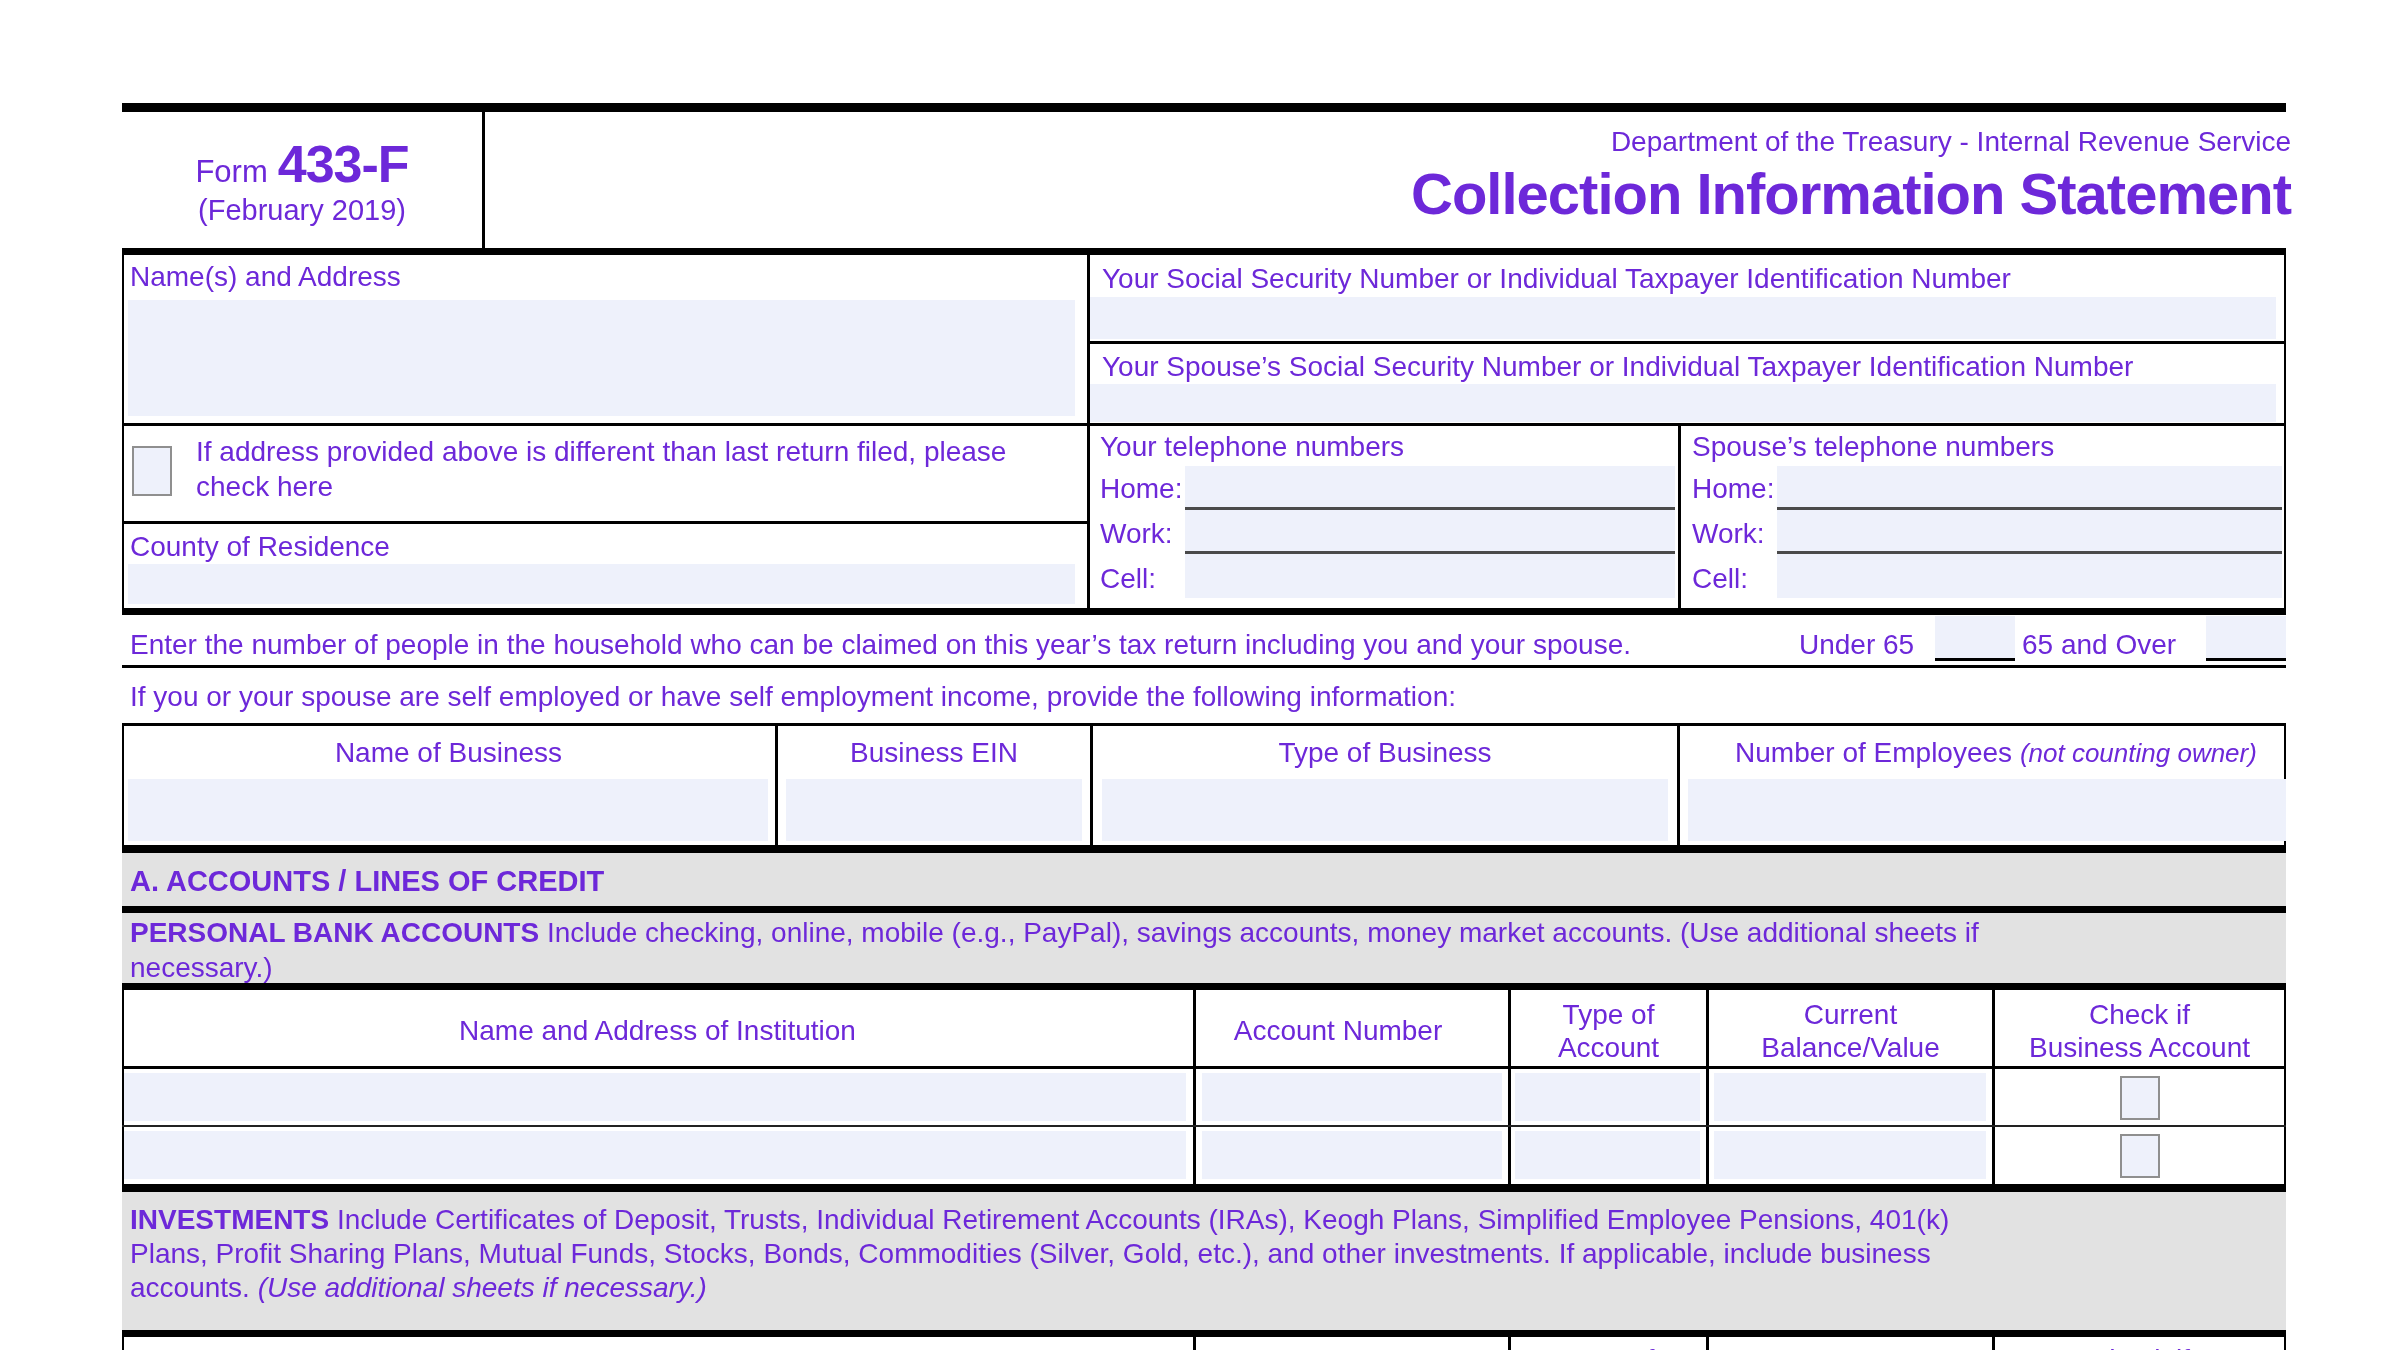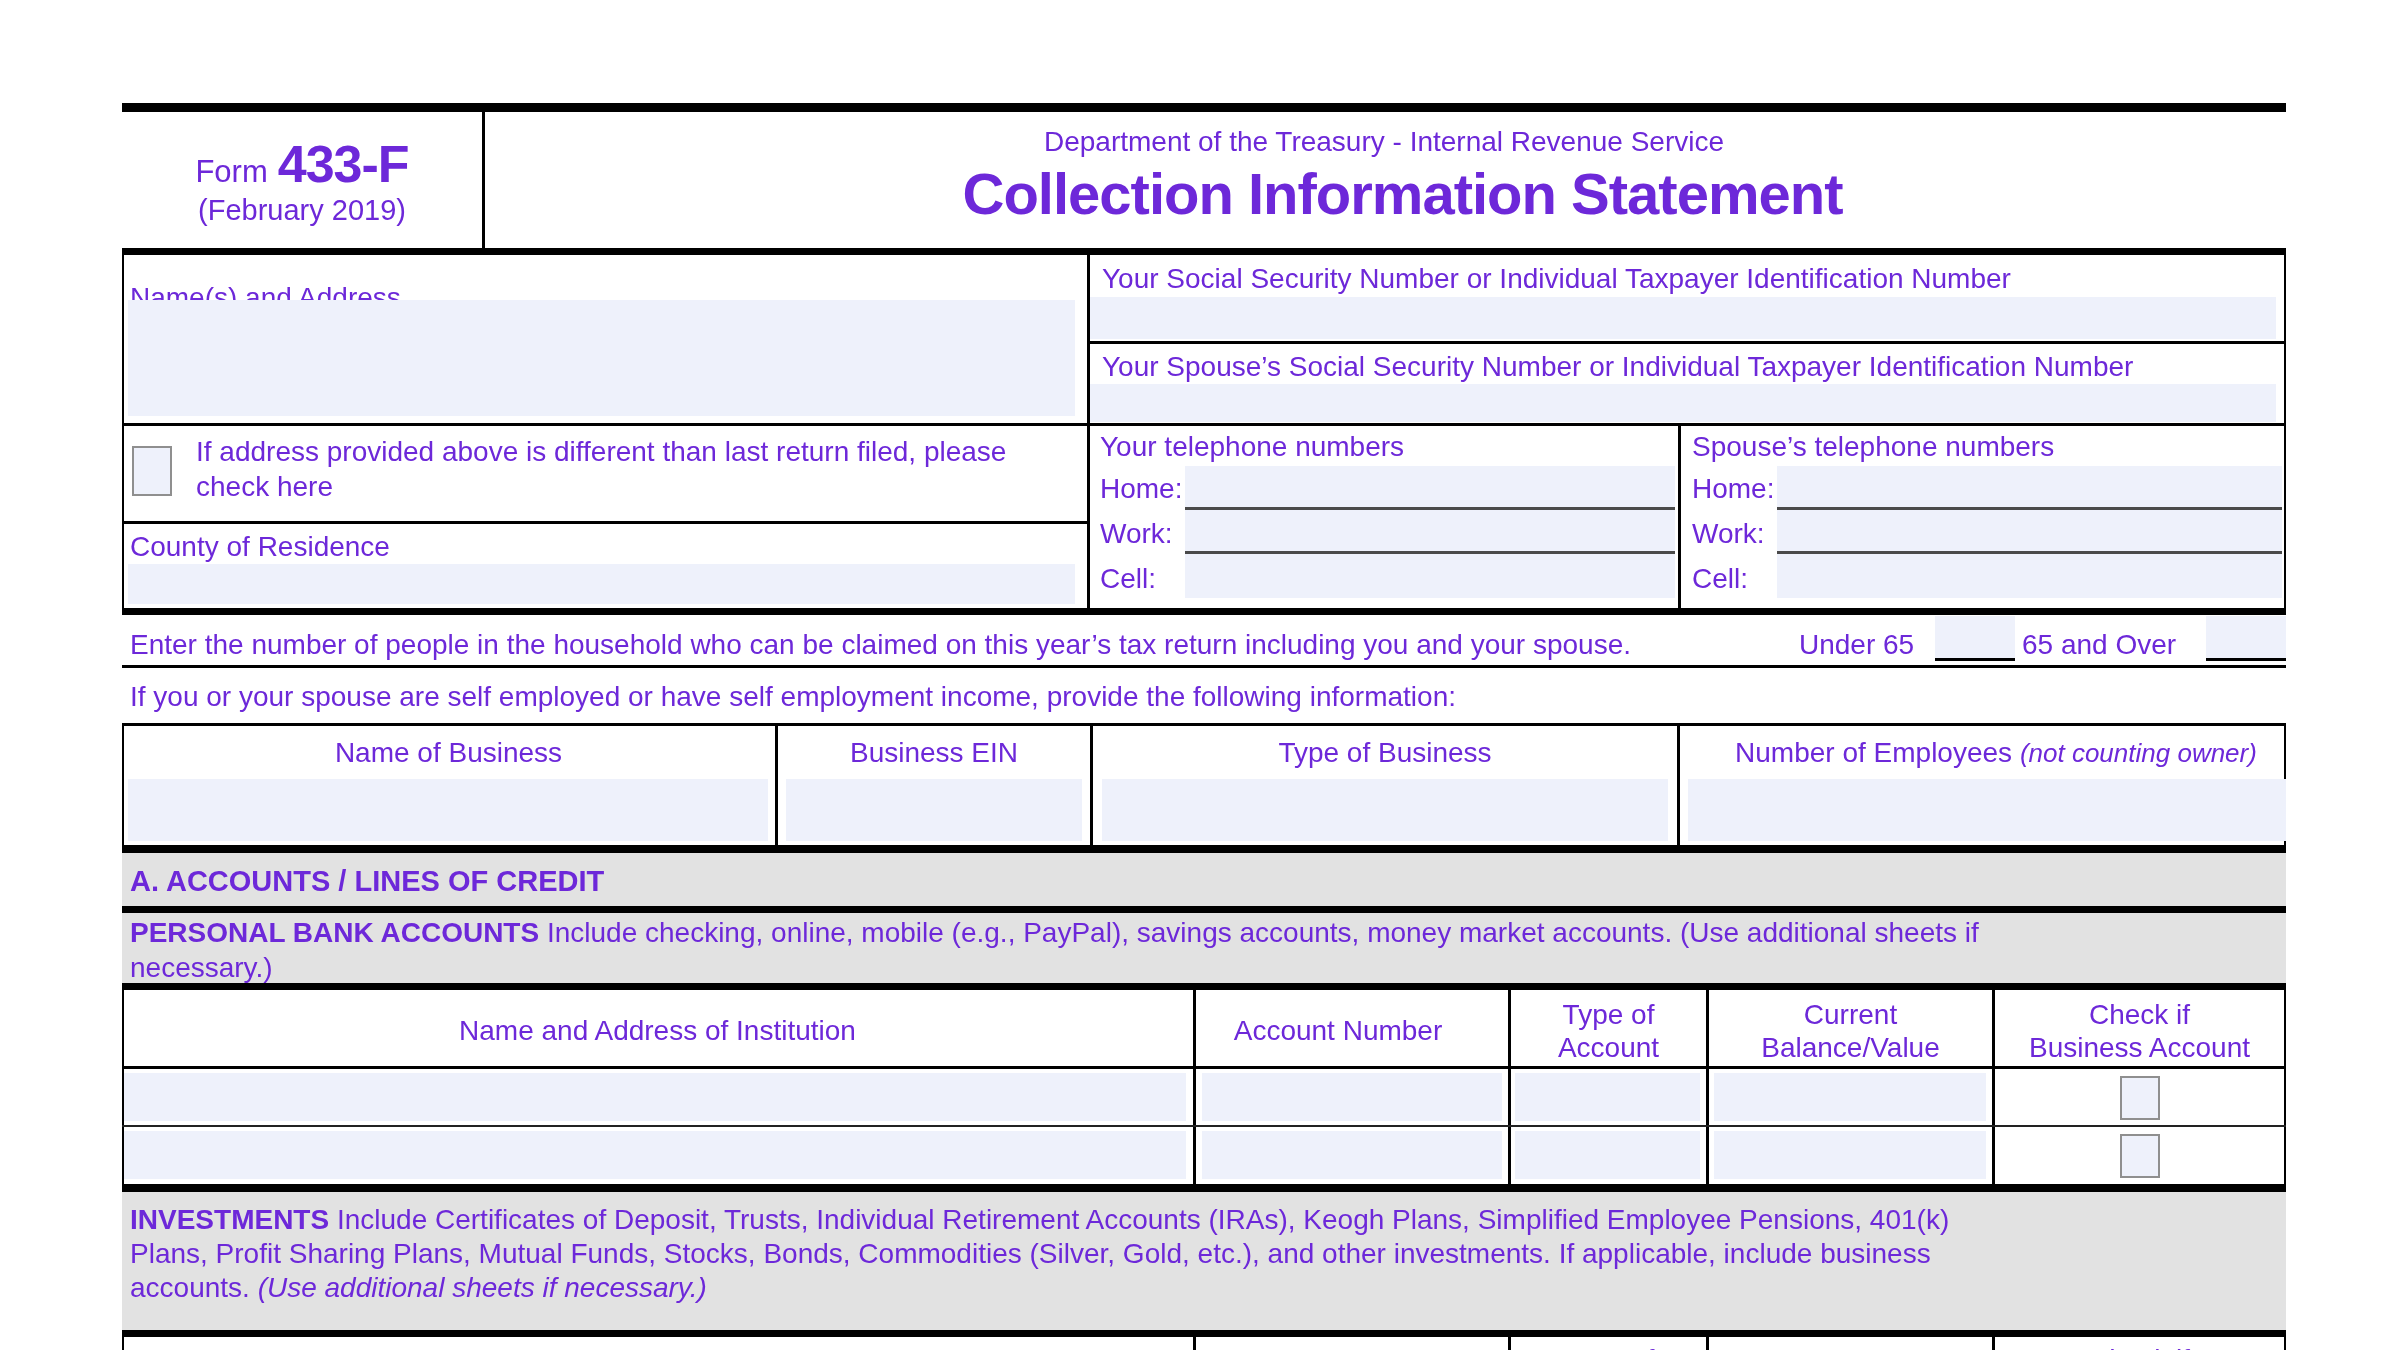--- a/index.html
+++ b/index.html
@@ -5,21 +5,21 @@
   html,body{margin:0;padding:0;background:#ffffff;}
   .page{position:relative;width:2400px;height:1350px;background:#ffffff;overflow:hidden;
         font-family:"Liberation Sans", sans-serif;color:#6d28d9;}
   .form{position:absolute;left:122px;top:0;width:2164px;height:1350px;}
   .abs{position:absolute;}
   .bar{position:absolute;background:#000;}
   .vline{position:absolute;background:#000;}
   .field{position:absolute;background:#eef1fb;}
   .lbl{font-size:28px;line-height:34px;white-space:nowrap;}
   .wraplbl{font-size:28px;line-height:35px;}
-  .center{text-align:center;}
+  .center{text-align:right;padding-left:8px;}
   .graybg{position:absolute;background:#e2e2e2;}
   .bold{font-weight:700;}
   .ital{font-style:italic;}
   .checkbox{position:absolute;background:#eef1fb;border:2px solid #8f8f8f;}
   .blank{position:absolute;background:#eef1fb;border-bottom:3px solid #000;}
   .form-word{font-size:31px;}
   .form-num{font-size:52px;font-weight:700;letter-spacing:-1px;}
   .revision{font-size:29px;}
   .agency{font-size:28px;}
   .bigtitle{font-size:58px;font-weight:700;letter-spacing:-1px;margin-left:37px;}
@@ -47,21 +47,21 @@
   <div class="abs center" style="left:363px;top:112px;width:1798px;height:136px;">
     <div class="agency" style="margin-top:14px;">Department of the Treasury - Internal Revenue Service</div>
     <div class="bigtitle" style="margin-top:2px;">Collection Information Statement</div>
   </div>
   <div class="bar" style="left:0;top:248px;width:2164px;height:7px;"></div>
 
   <div class="vline" style="left:0;top:255px;width:2px;height:353px;"></div>
   <div class="vline" style="left:2162px;top:255px;width:2px;height:353px;"></div>
   <div class="vline" style="left:965px;top:255px;width:3px;height:353px;"></div>
 
-  <div class="abs lbl" style="left:8px;top:260px;margin-top:21px;">Name(s) and Address</div>
+  <div class="abs lbl" style="left:8px;top:260px;">Name(s) and Address</div>
   <div class="field" style="left:6px;top:300px;width:947px;height:116px;"></div>
 
   <div class="abs lbl" style="left:980px;top:262px;">Your Social Security Number or Individual Taxpayer Identification Number</div>
   <div class="field" style="left:968px;top:297px;width:1186px;height:42px;"></div>
   <div class="bar" style="left:968px;top:341px;width:1196px;height:3px;"></div>
   <div class="abs lbl" style="left:980px;top:350px;">Your Spouse’s Social Security Number or Individual Taxpayer Identification Number</div>
   <div class="field" style="left:968px;top:384px;width:1186px;height:38px;"></div>
 
   <div class="bar" style="left:0;top:423px;width:2164px;height:3px;"></div>
 

